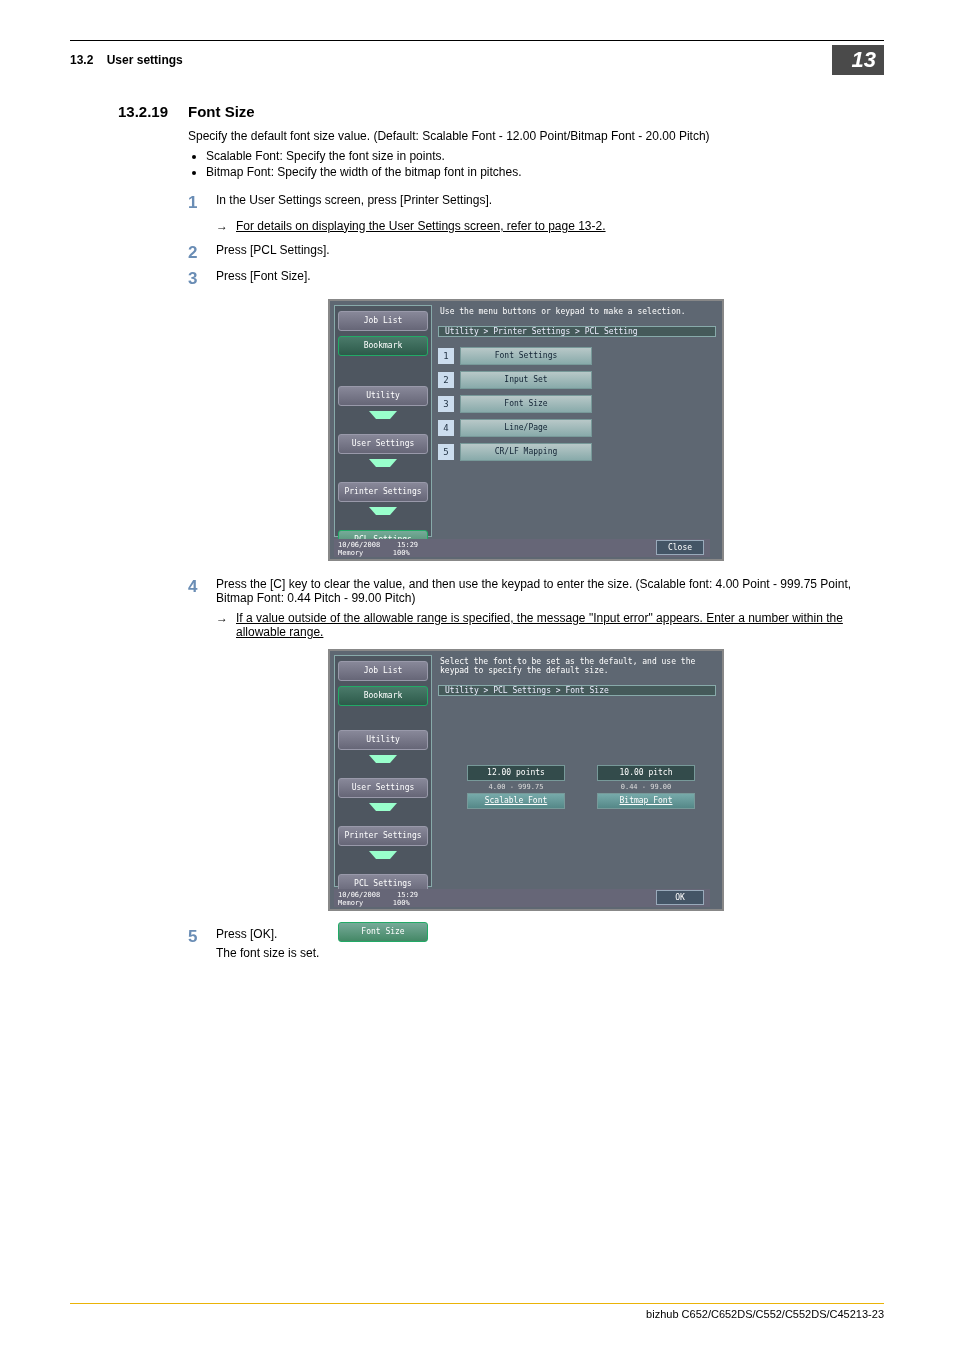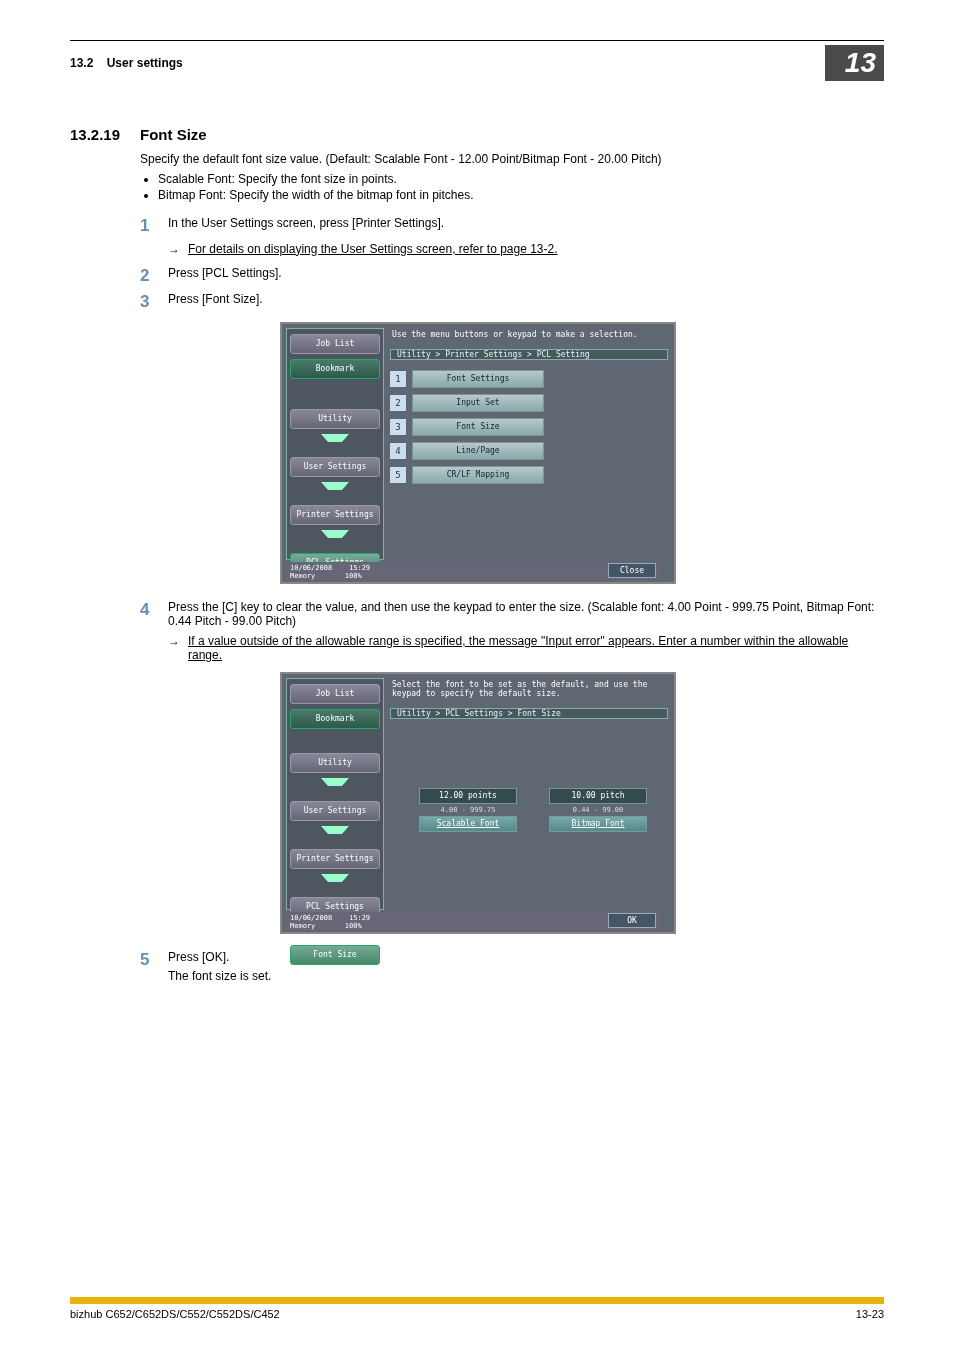--- a/index.html
+++ b/index.html
@@ -14,37 +14,38 @@
     position: relative;
   }
   .topline {
     border-top: 1px solid #000;
     margin-bottom: 4px;
   }
   .header-row {
     display: flex;
     justify-content: space-between;
     align-items: center;
-    margin-bottom: 45px;
+    margin-bottom: 28px;
   }
   .header-left {
     font-size: 12px;
   }
   .header-left b { font-weight: bold; }
   .chapter-badge {
     background: #4a4a4a;
     color: #fff;
-    font-size: 28px;
+    font-size: 22px;
     font-weight: bold;
     font-style: italic;
     padding: 2px 8px 2px 20px;
   }
   .section-row {
     display: flex;
     margin-bottom: 6px;
+    margin-left: 48px;
   }
   .section-num {
     width: 70px;
     font-size: 15px;
     font-weight: bold;
     flex-shrink: 0;
   }
   .content-col { flex: 1; }
   .section-title {
     font-size: 15px;
@@ -215,25 +216,25 @@
     font-size: 8px;
     margin: 2px auto 0 auto;
     text-align: center;
     text-decoration: underline;
   }
   .footer {
     position: absolute;
     left: 70px;
     right: 70px;
     bottom: 30px;
-    border-top: 7px solid #eab308;
+    border-top: 1px solid #eab308;
     padding-top: 4px;
     font-size: 11px;
     display: flex;
-    justify-content: space-between;
+    justify-content: flex-end;
   }
 </style>
 </head>
 <body>
 
 <div class="topline"></div>
 <div class="header-row">
   <div class="header-left">
     <b>13.2</b>&nbsp;&nbsp;&nbsp;
     <b>User settings</b>

